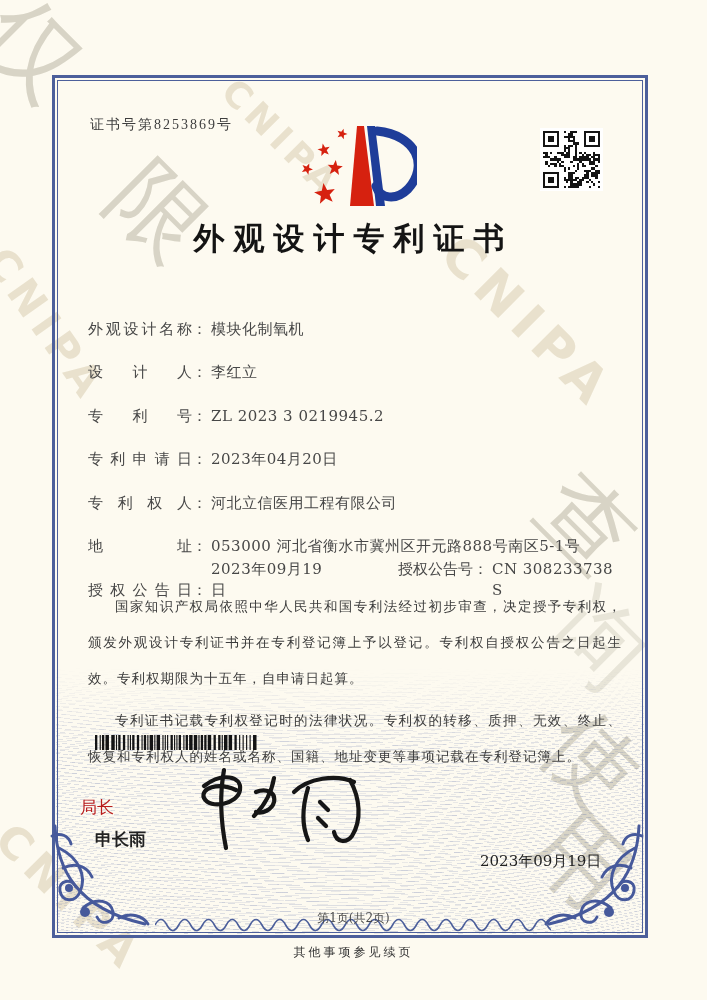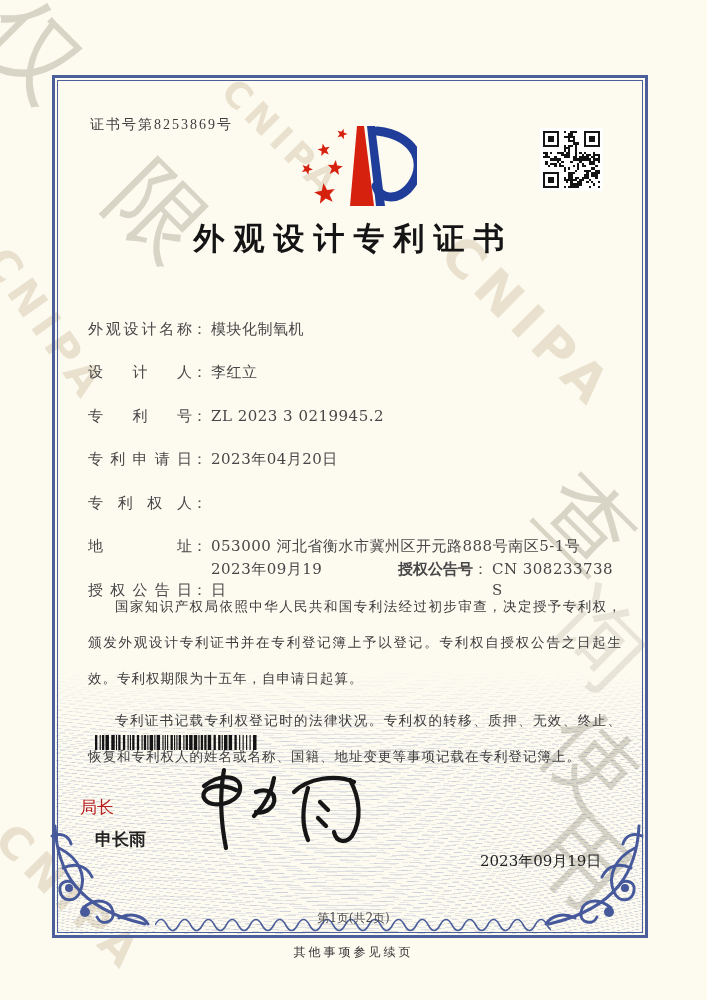--- a/index.html
+++ b/index.html
@@ -39,21 +39,21 @@
 
   
   .fields{position:absolute;left:88px;top:296px;width:534px;z-index:3;
           font-size:15px;color:#474747;}
   .frow{height:43.5px;display:flex;align-items:flex-end;line-height:21px;}
   .frow .lab{display:inline-block;width:104px;text-align:justify;
              text-align-last:justify;flex:none;}
   .frow .colon{flex:none;margin-right:4px;}
   .frow .val{letter-spacing:.5px;}
   .frow.dual .pair2{margin-left:64px;display:flex;}
-  .frow.dual .lab2{flex:none;font-weight:bold;}
+  .frow.dual .lab2{flex:none;}
 
   
   .body-text{position:absolute;left:88px;top:588px;width:534px;z-index:3;
              font-size:13.5px;line-height:36px;color:#3c3c3c;letter-spacing:1px;
              text-align:justify;}
   .body-text p{margin:0 0 6px 0;text-indent:2em;}
 
   
   #barcode{position:absolute;left:95px;top:735px;width:165px;height:15px;z-index:3;}
   .sig-title{position:absolute;left:80px;top:796px;font-size:17px;color:#b91c1c;z-index:3;
@@ -342,20 +342,21 @@
       <span class="val">ZL 2023 3 0219945.2</span>
     </div>
     <div class="frow">
       <span class="lab">专利申请日</span>
         <span class="colon">：</span>
       <span class="val">2023年04月20日</span>
     </div>
     <div class="frow">
       <span class="lab">专利权人</span>
         <span class="colon">：</span>
+      <span class="val">河北立信医用工程有限公司</span>
     </div>
     <div class="frow">
       <span class="lab">地址</span>
         <span class="colon">：</span>
       <span class="val">053000 河北省衡水市冀州区开元路888号南区5-1号</span>
     </div>
     <div class="frow dual">
       <span class="lab">授权公告日</span>
         <span class="colon">：</span>
       <span class="val">2023年09月19日</span>

